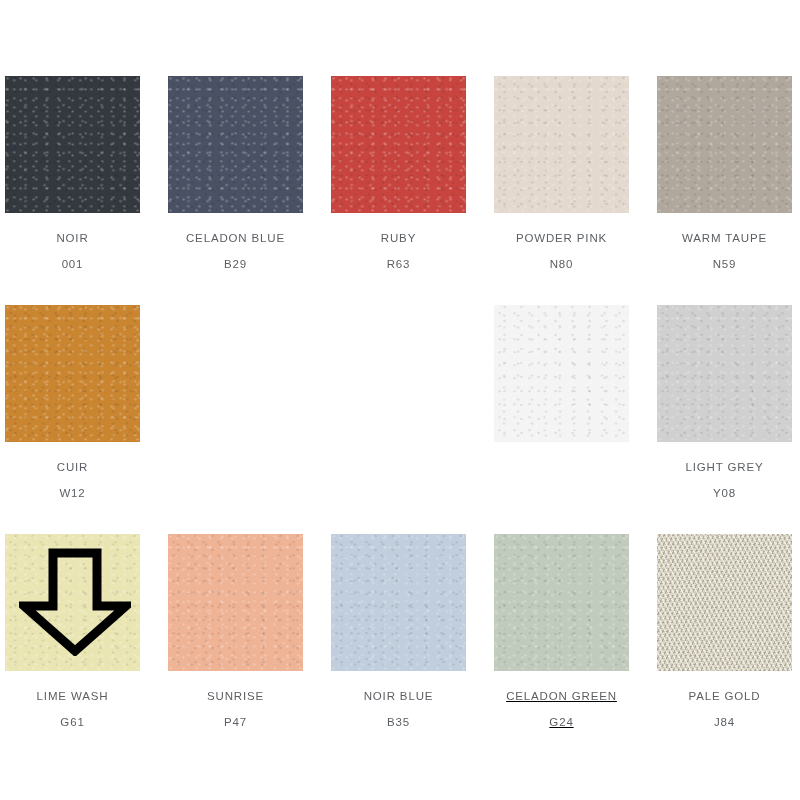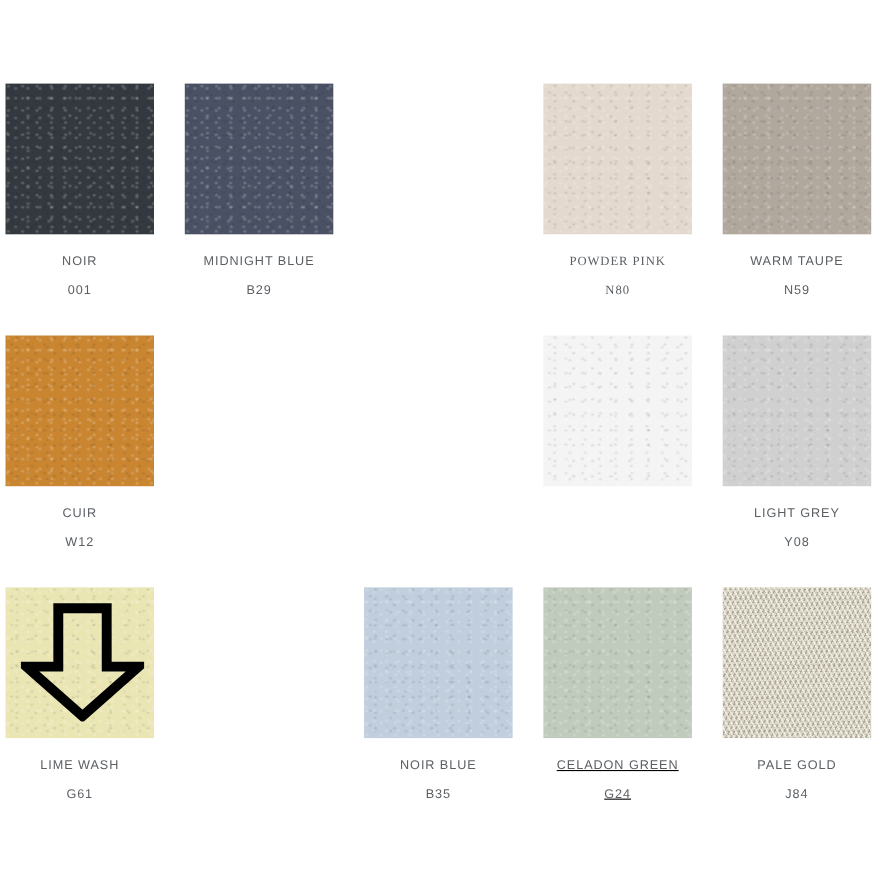--- a/index.html
+++ b/index.html
@@ -81,25 +81,34 @@
       <div class="label">
         <span class="name">NOIR</span>
         <span class="code">001</span>
       </div>
     </div>
     <div class="cell" style="left: 154px; top: 76px;">
       <div class="swatch" style="background: rgb(74, 81, 100);">
         <div class="grain"></div>
       </div>
       <div class="label">
-        <span class="name">MIDNIGHT BLUE</span>
+        <span class="name">CELADON BLUE</span>
         <span class="code">B29</span>
       </div>
     </div>
-    <div class="cell" style="left: 480px; top: 76px; font-family: Liberation Serif, serif;">
+    <div class="cell" style="left: 317px; top: 76px;">
+      <div class="swatch" style="background: rgb(200, 69, 63);">
+        <div class="grain"></div>
+      </div>
+      <div class="label">
+        <span class="name">RUBY</span>
+        <span class="code">R63</span>
+      </div>
+    </div>
+    <div class="cell" style="left: 480px; top: 76px;">
       <div class="swatch" style="background: rgb(227, 217, 207);">
         <div class="grain"></div>
       </div>
       <div class="label">
         <span class="name">POWDER PINK</span>
         <span class="code">N80</span>
       </div>
     </div>
     <div class="cell" style="left: 643px; top: 76px;">
       <div class="swatch" style="background: rgb(176, 167, 157);">
@@ -140,20 +149,29 @@
           <svg viewBox="0 0 112 108" xmlns="http://www.w3.org/2000/svg">
             <path d="M34 5 H78 V58 H107 L56 103 L5 58 H34 Z" fill="none" stroke="#000000" stroke-width="9" stroke-linejoin="miter"></path>
           </svg>
         </div>
       </div>
       <div class="label">
         <span class="name">LIME WASH</span>
         <span class="code">G61</span>
       </div>
     </div>
+    <div class="cell" style="left: 154px; top: 534px;">
+      <div class="swatch" style="background: rgb(239, 179, 150);">
+        <div class="grain"></div>
+      </div>
+      <div class="label">
+        <span class="name">SUNRISE</span>
+        <span class="code">P47</span>
+      </div>
+    </div>
     <div class="cell" style="left: 317px; top: 534px;">
       <div class="swatch" style="background: rgb(192, 206, 221);">
         <div class="grain"></div>
       </div>
       <div class="label">
         <span class="name">NOIR BLUE</span>
         <span class="code">B35</span>
       </div>
     </div>
     <div class="cell" style="left: 480px; top: 534px; text-decoration: underline;">

